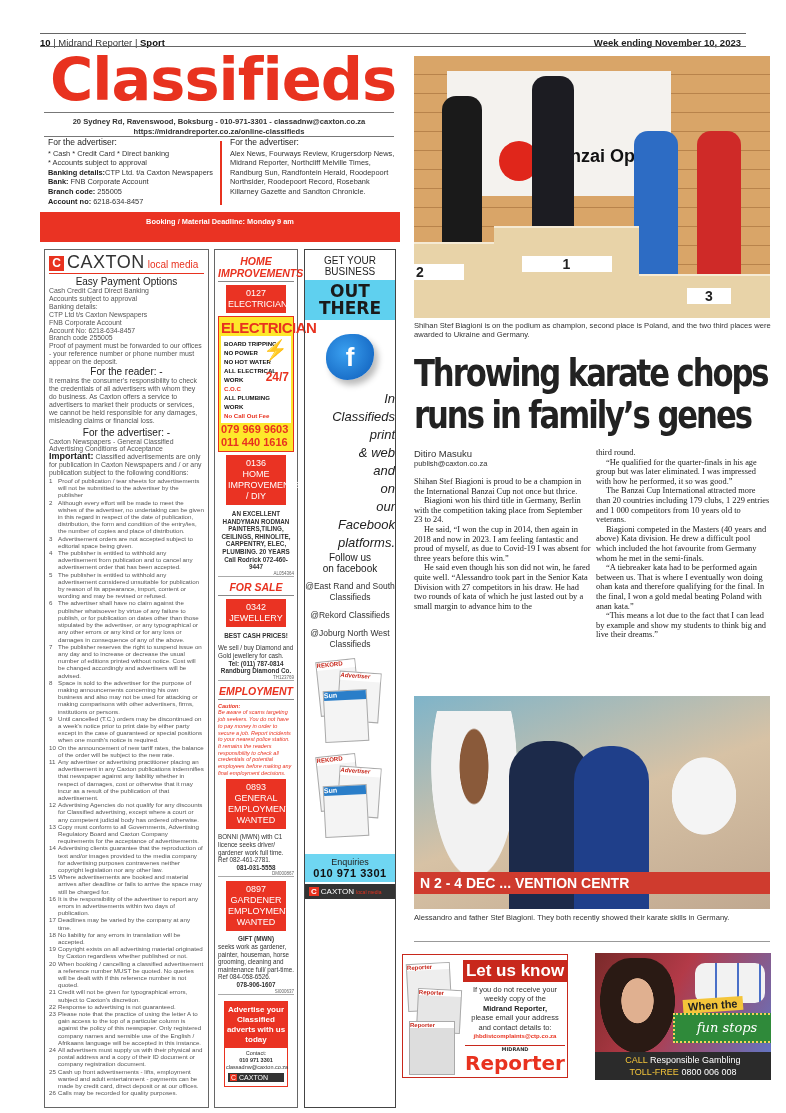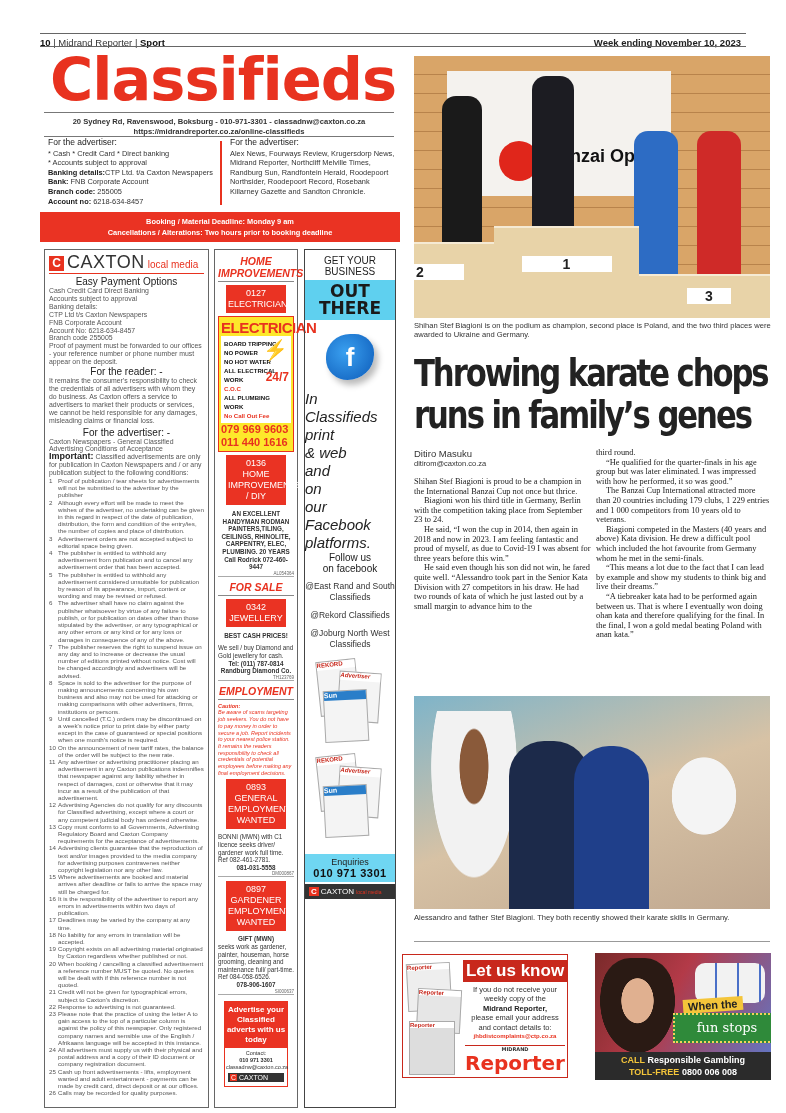--- a/index.html
+++ b/index.html
@@ -49,21 +49,21 @@
 .caution{font-size:5.5px;font-style:italic;color:#e8321f;line-height:6.7px;margin:3px 0}
 .promo{border:1.5px solid #e8321f;margin:6px 6px 0}
 .promo .top{background:#ea3323;color:#fff;text-align:center;font-size:8px;font-weight:bold;line-height:10px;padding:3px 1px}
 .promo .bot{text-align:center;font-size:5.5px;line-height:7px;padding:2px 1px;color:#333}
 .promo .cx{background:#333;color:#fff;font-size:7px;margin:2px 2px;padding:1px 2px;text-align:left}
 
 .fbox{left:304px;top:249px;width:92px;height:859px;border:1.5px solid #444}
 .fb-get{text-align:center;font-size:10px;line-height:11px;color:#222;margin-top:5px}
 .fb-out{background:#5fd0ef;text-align:center;font-family:"DejaVu Sans",sans-serif;font-weight:bold;font-size:17px;line-height:17px;color:#1a1a1a;padding:3px 0;margin-top:3px}
 .fb-logo{width:48px;height:46px;margin:14px auto 10px;border-radius:50% 40% 55% 45%;background:radial-gradient(circle at 40% 40%,#3aa0f0,#0c5ab8);color:#fff;font-weight:bold;font-size:26px;text-align:center;line-height:46px;box-shadow:4px 5px 6px #bbb}
-.fb-ital{text-align:left;font-style:italic;font-size:15px;line-height:18px;color:#222}
+.fb-ital{text-align:right;font-style:italic;font-size:13px;line-height:18px;color:#222}
 .fb-follow{text-align:center;font-weight:normal;font-size:10px;line-height:11px;color:#222}
 .fb-page{text-align:center;font-size:8.5px;line-height:11px;color:#333;margin-top:7px}
 .papers{width:64px;height:85px;margin:10px auto 0;position:relative}
 .papers div{position:absolute;border:1px solid #aaa;background:#f4f4f4}
 .enq{background:#6fd6f2;text-align:center;margin-top:14px;padding:3px 0}
 .enq .l1{font-size:9px;color:#222}
 .enq .l2{font-size:11px;font-weight:bold;color:#111;letter-spacing:0.5px}
 .cxbar{background:#333;color:#fff;font-size:8px;padding:3px 4px;margin-top:2px}
 .cxbar .c{background:#e8321f;padding:0 2px;font-weight:bold;margin-right:2px}
 
@@ -112,21 +112,20 @@
   <div><b>Account no:</b> <span>6218-634-8457</span></div>
 </div>
 <div class="abs adv-r-bar"></div>
 <div class="abs adv-r">
   <h4>For the advertiser:</h4>
   <div>Alex News, Fourways Review, Krugersdorp News, Midrand Reporter, Northcliff Melville Times, Randburg Sun, Randfontein Herald, Roodepoort Northsider, Roodepoort Record, Rosebank Killarney Gazette and Sandton Chronicle.</div>
 </div>
 
 <div class="abs deadline" style="top:212px;height:30px;padding-top:4px">
   <div>Booking / Material Deadline: Monday 9 am</div>
-  <div>Cancellations / Alterations: Two hours prior to booking deadline</div>
 </div>
 
 <div class="abs lbox">
   <div class="caxton">
     <span class="cbox">C</span>
     <span class="cname">CAXTON</span>
     <span class="clm">local media</span>
   </div>
   <div class="hd">Easy Payment Options</div>
   <div class="tx">
@@ -401,43 +400,44 @@
   <div class="abs" style="left:225px;top:218px;width:131px;height:44px;background:#e8d3a8;border-top:2px solid #f5ead4">
     <div style="background:#fff;margin:12px 0 0 48px;width:44px;text-align:center;font-weight:bold;font-size:14px">3</div>
   </div>
 </div>
 <div class="abs cap" style="left:414px;top:321px;width:360px">Shihan Stef Biagioni is on the podium as champion, second place is Poland, and the two third places were awarded to Ukraine and Germany.</div>
 
 <div class="abs headline">Throwing karate chops runs in family’s genes</div>
 
 <div class="abs byline">
   <div>Ditiro Masuku</div>
-  <div class="email">ditirom@caxton.co.za</div>
+  <div class="email">publish@caxton.co.za</div>
 </div>
 
 <div class="abs col" style="left:414px;top:477px;width:178px">
   <p class="noind">Shihan Stef Biagioni is proud to be a champion in the International Banzai Cup not once but thrice.</p>
   <p>Biagioni won his third title in Germany, Berlin with the competition taking place from September 23 to 24.</p>
   <p>He said, “I won the cup in 2014, then again in 2018 and now in 2023. I am feeling fantastic and proud of myself, as due to Covid-19 I was absent for three years before this win.”</p>
   <p>He said even though his son did not win, he fared quite well. “Alessandro took part in the Senior Kata Division with 27 competitors in his draw. He had two rounds of kata of which he just lasted out by a small margin to advance him to the</p>
 </div>
 <div class="abs col" style="left:596px;top:448px;width:176px">
   <p class="noind">third round.</p>
   <p>“He qualified for the quarter-finals in his age group but was later eliminated. I was impressed with how he performed, it so was good.”</p>
   <p>The Banzai Cup International attracted more than 20 countries including 179 clubs, 1 229 entries and 1 000 competitors from 10 years old to veterans.</p>
   <p>Biagioni competed in the Masters (40 years and above) Kata division. He drew a difficult pool which included the hot favourite from Germany whom he met in the semi-finals.</p>
+  <p>“A tiebreaker kata had to be performed again between us. That is where I eventually won doing ohan kata and therefore qualifying for the final. In the final, I won a gold medal beating Poland with anan kata.”</p>
   <p>“This means a lot due to the fact that I can lead by example and show my students to think big and live their dreams.”</p>
-  <p>“A tiebreaker kata had to be performed again between us. That is where I eventually won doing ohan kata and therefore qualifying for the final. In the final, I won a gold medal beating Poland with anan kata.”</p>
 </div>
 
 <div class="abs photo2">
   <div class="abs" style="left:10px;top:15px;width:100px;height:185px;background:radial-gradient(ellipse at 50% 30%,#8a5a3a 0 20%,#f2f2f2 21% 60%,transparent 61%)"></div>
   <div class="abs" style="left:95px;top:45px;width:80px;height:168px;background:#1c2a4a;border-radius:35px 35px 0 0"></div>
   <div class="abs" style="left:160px;top:50px;width:75px;height:163px;background:#1f3f8a;border-radius:35px 35px 0 0"></div>
   <div class="abs" style="left:240px;top:40px;width:100px;height:120px;background:radial-gradient(ellipse at 50% 50%,#f4f4f4 0 45%,transparent 46%)"></div>
+  <div class="abs" style="left:0;top:176px;width:356px;height:22px;background:#cf3b2e;color:#fff;font-weight:bold;font-size:14px;line-height:22px;padding-left:6px;overflow:hidden;white-space:nowrap">N 2 - 4 DEC ... VENTION CENTR</div>
 </div>
 <div class="abs cap" style="left:414px;top:913px;width:356px">Alessandro and father Stef Biagioni. They both recently showed their karate skills in Germany.</div>
 <div class="rule" style="left:414px;top:941px;width:356px;background:#999"></div>
 
 <div class="abs letus">
   <div class="abs" style="left:4px;top:8px;width:54px;height:112px">
     <div class="abs" style="left:0;top:0;width:44px;height:48px;background:#eee;border:1px solid #aaa;transform:rotate(-3deg)">
         <div style="background:#fff;color:#c8281c;font-size:6px;font-weight:bold">Reporter</div>
       </div>
     <div class="abs" style="left:10px;top:26px;width:44px;height:44px;background:#e6e6e6;border:1px solid #aaa;transform:rotate(3deg)">
@@ -457,18 +457,18 @@
   <div class="logo">
     <small>MIDRAND</small>
     <span>Reporter</span>
   </div>
 </div>
 
 <div class="abs gamble">
   <div class="abs" style="left:5px;top:5px;width:75px;height:95px;border-radius:40% 40% 10% 10%;background:radial-gradient(ellipse at 50% 45%,#e0b090 0 30%,#2a1a14 31% 70%,transparent 71%)"></div>
   <div class="abs" style="left:100px;top:10px;width:70px;height:40px;border-radius:10px;background:repeating-linear-gradient(90deg,#f2f2f2 0 20px,#4a70c8 20px 22px)"></div>
   <div class="abs" style="left:88px;top:45px;background:#f4c53a;color:#222;font-weight:bold;font-size:11px;padding:1px 5px;transform:rotate(-4deg)">When the</div>
-  <div class="abs" style="left:78px;top:60px;width:108px;height:30px;background:#2f8a3a;border:2px dotted #f4d25a;color:#fff;font-family:'DejaVu Serif',serif;font-size:13px;text-align:center;line-height:26px">fun stops</div>
-  <div class="abs" style="left:0;bottom:0;width:176px;height:28px;background:#2b2b2b;text-align:center;font-size:9px;font-weight:bold;line-height:12px;padding-top:2px">
+  <div class="abs" style="left:78px;top:60px;width:108px;height:30px;background:#2f8a3a;border:2px dotted #f4d25a;color:#fff;font-style:italic;font-family:'DejaVu Serif',serif;font-size:13px;text-align:center;line-height:26px">fun stops</div>
+  <div class="abs" style="left:0;bottom:0;width:176px;height:28px;background:#2b2b2b;text-align:center;font-size:9px;font-weight:normal;line-height:12px;padding-top:2px">
     <div><span style="color:#f4c53a">CALL</span> <span style="color:#fff">Responsible Gambling</span></div>
     <div><span style="color:#f4c53a">TOLL-FREE</span> <span style="color:#fff">0800 006 008</span></div>
   </div>
 </div>
 
 </body></html>

